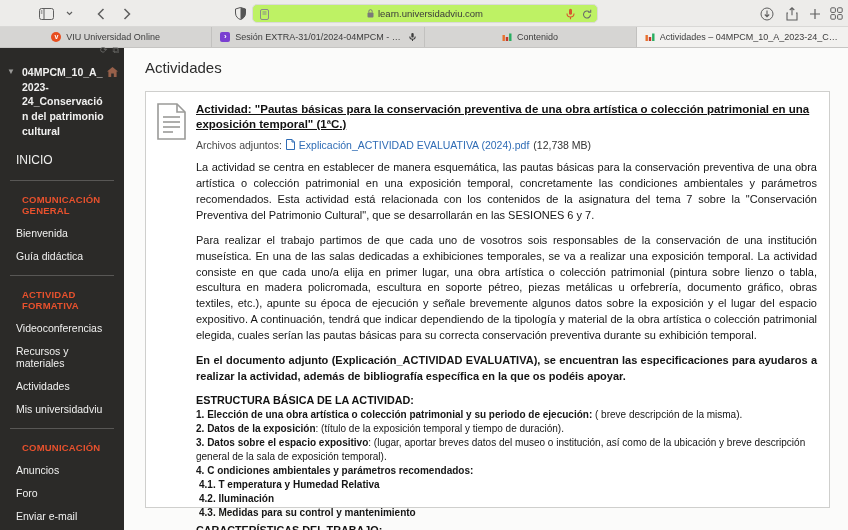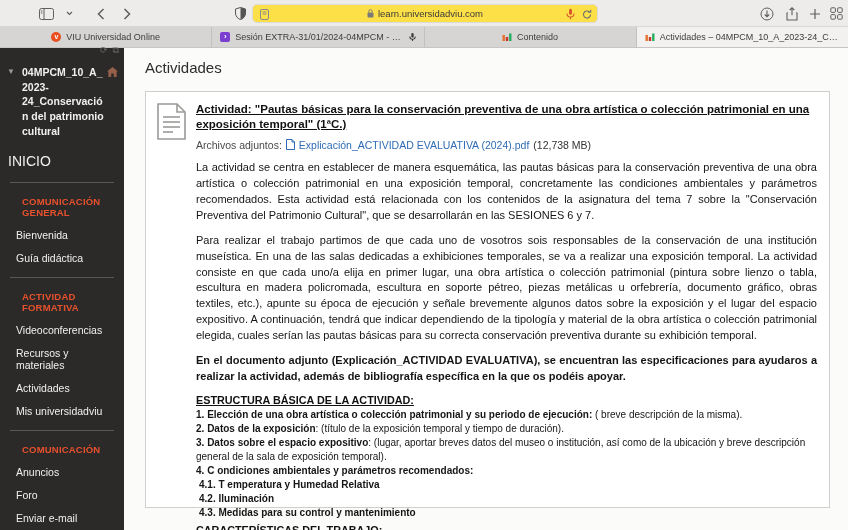--- a/index.html
+++ b/index.html
@@ -4,21 +4,21 @@
 <style>
   * { margin:0; padding:0; box-sizing:border-box; }
   html,body { width:848px; height:530px; }
   body { font-family:"Liberation Sans", sans-serif; background:#fbfbfa; overflow:hidden; }
   .window { width:848px; height:530px; display:flex; flex-direction:column; }
 
   
   .toolbar { height:27px; background:#edecea; position:relative; border-bottom:1px solid #d9d8d6; flex:none; }
   .tb-ico { position:absolute; top:5px; width:18px; height:17px; display:flex; align-items:center; justify-content:center; color:#5f5f5f; }
   .tb-ico svg { display:block; }
-  .addr { position:absolute; left:252px; top:4px; width:346px; height:19px; background:#fde047; border:1px solid #dbdad8; border-radius:5px; display:flex; align-items:center; justify-content:center; font-size:9.5px; color:#3a3a3a; }
+  .addr { position:absolute; left:252px; top:4px; width:346px; height:19px; background:#bef264; border:1px solid #dbdad8; border-radius:5px; display:flex; align-items:center; justify-content:center; font-size:9.5px; color:#3a3a3a; }
   .addr .reader { position:absolute; left:7px; top:4px; color:#8a8a88; }
   .addr .mic { position:absolute; right:22px; top:3px; color:#d8572e; }
   .addr .reload { position:absolute; right:5px; top:4px; color:#6b6b6b; }
   .addr .lock { margin-right:4px; color:#7a7a78; display:inline-flex; }
 
   .tabstrip { height:21px; background:#fca5a5; display:flex; flex:none; border-bottom:1px solid #c6c5c3; }
   .tab { flex:1 1 0; min-width:0; display:flex; align-items:center; justify-content:center; gap:5px; font-size:9px; color:#3c3c3c; border-right:1px solid #c2c1bf; white-space:nowrap; overflow:hidden; padding:0 8px; background:#d6d5d3; }
   .tab:last-child { border-right:none; }
   .tab.active { background:#f2f1ef; }
   .fav { width:10px; height:10px; flex:none; display:inline-flex; align-items:center; justify-content:center; }
@@ -30,38 +30,38 @@
 
   
   .bodyrow { flex:1; display:flex; min-height:0; }
 
   
   .sidebar { width:124px; flex:none; background:#2b2a28; color:#f0f0ef; position:relative; padding-top:17px; }
   .sb-topicons { position:absolute; top:-3px; right:5px; color:#6a6a68; display:flex; gap:5px; font-size:9px; }
   .course { position:relative; padding:0 16px 0 22px; font-size:10.5px; font-weight:bold; line-height:1.4; overflow-wrap:anywhere; }
   .course .tri { position:absolute; left:7px; top:1px; color:#9a9a98; font-size:8px; font-weight:normal; }
   .course .home { position:absolute; right:6px; top:1px; color:#97604a; }
-  .sb-inicio { padding:0 8px; margin-top:15px; font-size:14px; }
+  .sb-inicio { padding:0 16px; margin-top:15px; font-size:12px; }
   .sb-hr { border:none; border-top:1px solid #585755; margin:13px 10px; }
   .sb-header { padding:0 16px 0 22px; font-size:9.5px; font-weight:bold; color:#e8512d; letter-spacing:.2px; }
   .sb-item { padding:0 16px; margin-top:11px; font-size:10.5px; cursor:pointer; }
 
   
   .main { flex:1; background:#fbfbfa; min-width:0; overflow:hidden; }
   .page-title { font-size:15px; color:#2d2d2d; padding:11px 0 0 21px; }
   .card { margin:15px 0 0 21px; width:685px; height:417px; background:#fff; border:1px solid #cfcfcd; position:relative; padding:10px 12px 10px 50px; }
   .doc-ico { position:absolute; left:11px; top:11px; color:#9a9a98; }
   .act-title { font-size:11.5px; font-weight:bold; color:#111; text-decoration:underline; line-height:1.3; }
   .attach { margin-top:7px; font-size:10.5px; color:#4a4a4a; display:flex; align-items:center; gap:4px; }
   .attach .pdf-ico { color:#2f6cb5; display:inline-flex; }
   .attach a { color:#2f6cb5; text-decoration:none; }
   .attach .size { color:#333; }
   .card p { font-size:11px; line-height:1.45; text-align:justify; color:#151515; margin-top:9px; }
   .card p.b { font-weight:bold; }
-  .sec-head { display:inline-block; margin-top:9px; font-size:10.8px; font-weight:bold; text-decoration:underline; color:#111; }
+  .sec-head { display:inline-block; margin-top:9px; font-size:10.8px; font-weight:bold; color:#111; }
   .olist { font-size:10px; color:#151515; line-height:1.4; }
   .olist .li { display:block; }
   .olist .li.sub { padding-left:3px; }
   .bold { font-weight:bold; }
 </style>
 </head>
 <body>
 
 <div class="window">
 

